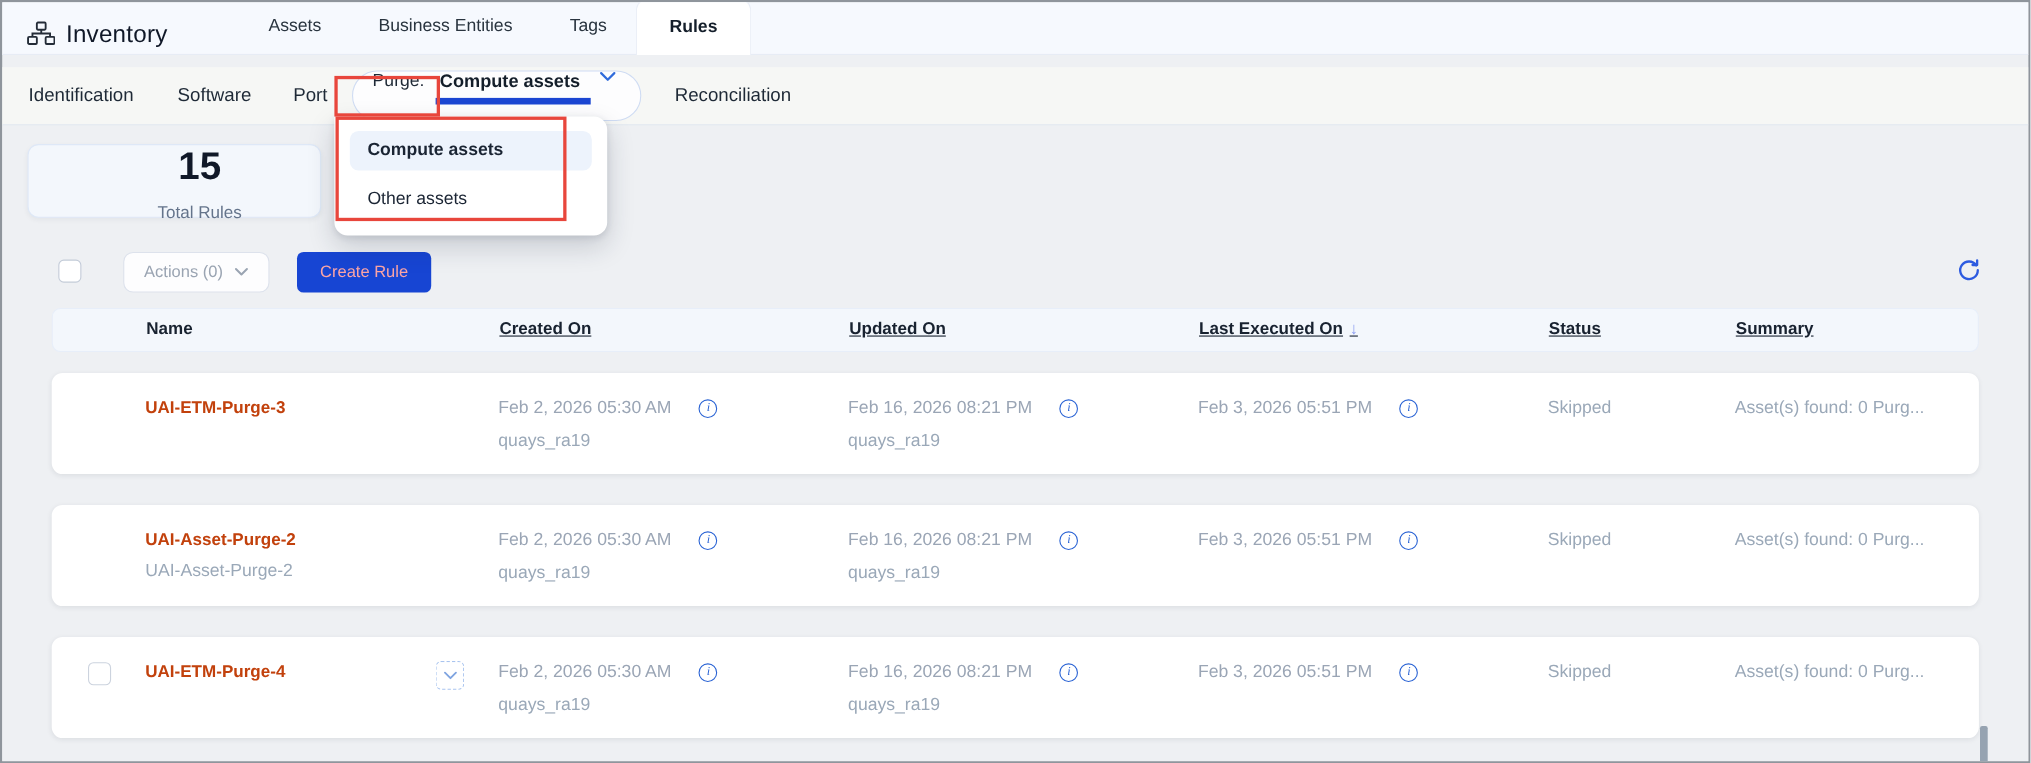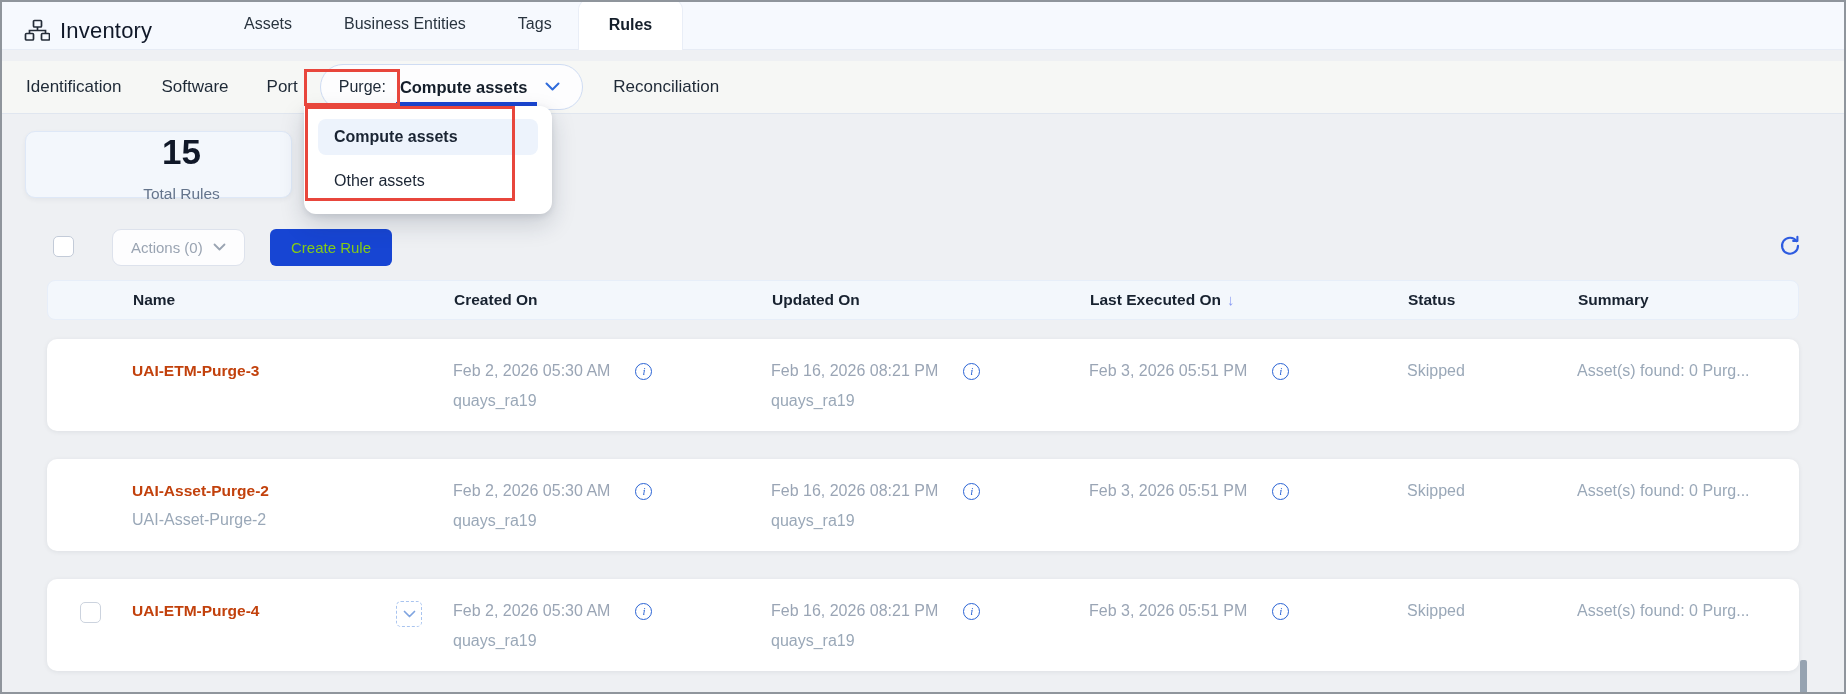--- a/index.html
+++ b/index.html
@@ -15,21 +15,21 @@
   .tabs { position:absolute; left:216px; bottom:0; display:flex; align-items:flex-end; }
   .tab { height:50px; display:flex; align-items:center; padding:0 26px; font-size:16px; color:#29343f; cursor:pointer; }
   .tab.active { background:#ffffff; border:1px solid #e9eef7; border-bottom:none; border-radius:12px 12px 0 0; font-weight:700; color:#141e2a; margin-bottom:-1px; height:52px; padding:0 30px; z-index:2; }
 
   
   .subnav { position:absolute; top:59px; left:0; right:0; height:53px; background:#f6f7f5; border-bottom:1px solid #e0e6ef; z-index:4; display:flex; align-items:center; }
   .subnav-item { font-size:17px; color:#1e2936; margin-left:0; }
   .sn-identification { margin-left:24px; }
   .sn-software { margin-left:40px; }
   .sn-port { margin-left:38px; }
-  .purge-pill { margin-left:22px; height:46px; display:flex; align-items:center; background:#fdfdfe; border:1px solid #cfdcf3; border-radius:24px; padding:0 22px 0 18px; position:relative; }
+  .purge-pill { margin-left:22px; height:46px; display:flex; align-items:flex-start; background:#fdfdfe; border:1px solid #cfdcf3; border-radius:24px; padding:0 22px 0 18px; position:relative; }
   .purge-label { font-size:16px; color:#1e2936; margin-right:14px; }
   .purge-selected { font-size:16.5px; font-weight:700; color:#141e2a; position:relative; }
   .purge-selected::after { content:""; position:absolute; left:-4px; right:-10px; bottom:-11px; height:6px; background:#1b46d2; z-index:6; }
   .purge-chevron { margin-left:18px; display:flex; align-items:center; }
   .sn-reconciliation { margin-left:30px; }
 
   
   .dropdown { position:absolute; left:302px; top:104px; width:248px; height:108px; background:#ffffff; border-radius:0 12px 12px 12px; box-shadow:0 10px 24px rgba(30,41,59,.18), 0 2px 6px rgba(30,41,59,.10); z-index:7; padding:13px 14px 0 14px; }
   .dd-item { font-size:16px; color:#1a2433; padding:0 16px; height:36px; display:flex; align-items:center; border-radius:8px; cursor:pointer; }
   .dd-item.selected { background:#edf3fc; font-weight:700; margin-bottom:8px; }
@@ -42,30 +42,30 @@
   
   .main { position:absolute; top:112px; left:0; right:0; bottom:0; background:#eef0f3; }
 
   .total-card { position:absolute; left:23px; top:17px; width:267px; height:67px; background:#f3f7fc; border:1px solid #dee8f7; border-radius:10px; box-shadow:0 2px 5px rgba(23,34,52,.05); display:flex; align-items:center; padding-left:46px; gap:13px;flex-direction:column; }
   .total-count { font-size:35px; font-weight:600; color:#101828; }
   .total-label { font-size:15.5px; color:#64748b; }
 
   .toolbar-checkbox { position:absolute; left:51px; top:122px; width:21px; height:21px; border:1.5px solid #c3cbd8; border-radius:5px; background:#ffffff; cursor:pointer; }
   .actions-btn { position:absolute; left:110px; top:115px; height:37px; padding:4px 18px; background:#fdfdfe; border:1.5px solid #dde2ec; border-radius:9px; display:flex; align-items:center; gap:10px; font-size:15px; color:#9aa4b2; cursor:default; }
   .actions-btn svg { display:block; }
-  .create-btn { position:absolute; left:268px; top:115px; height:37px; padding:0 21px; background:#1745d3; border:none; border-radius:6px; font-size:15px; font-weight:500; color:#84cc16; display:flex; align-items:center; cursor:pointer; font-family:inherit; }
+  .create-btn { position:absolute; left:268px; top:115px; height:37px; padding:0 21px; background:#1745d3; border:none; border-radius:6px; font-size:15px; font-weight:500; color:#fca5a5; display:flex; align-items:center; cursor:pointer; font-family:inherit; }
   .refresh-btn { position:absolute; right:40px; top:116px; width:30px; height:30px; display:flex; align-items:center; justify-content:center; cursor:pointer; }
 
   
   .rules-table { position:absolute; left:45px; right:45px; top:166px; }
   .grid-row { display:grid; grid-template-columns:48px 272px 46px 318px 318px 318px 170px 1fr; }
   .thead { background:#f3f7fc; border:1px solid #e7eef9; border-radius:8px; height:40px; align-items:center; margin-bottom:19px; }
   .th { font-size:15.5px; font-weight:700; color:#182230; }
   .th-name { padding-left:37px; }
-  .th-date, .th-status, .th-summary { padding-left:40px; }
+  .th-date, .th-status, .th-summary { padding-left:40px;text-decoration:underline; }
   .sort-icon { color:#8b9cf3; font-weight:400; margin-left:6px; font-size:15px; }
 
   .rule-row { background:#ffffff; border-radius:10px; min-height:92px; margin-bottom:28px; box-shadow:0 1px 5px rgba(23,34,52,.08); padding-top:22px; padding-bottom:18px; align-items:start; position:relative; }
   .cell-name { padding-left:37px; }
   .rule-name { font-size:15.5px; font-weight:700; color:#c2410c; line-height:20px; }
   .rule-subname { font-size:16px; color:#9aa8b8; line-height:20px; margin-top:9px; }
   .rule-subname:empty { display:none; }
   .cell-date { padding-left:40px; font-size:16px; color:#9aa5b5; }
   .date-line { display:flex; align-items:center; gap:25px; line-height:20px; }
   .by-line { margin-top:10px; line-height:20px; color:#9aa8b8; }

